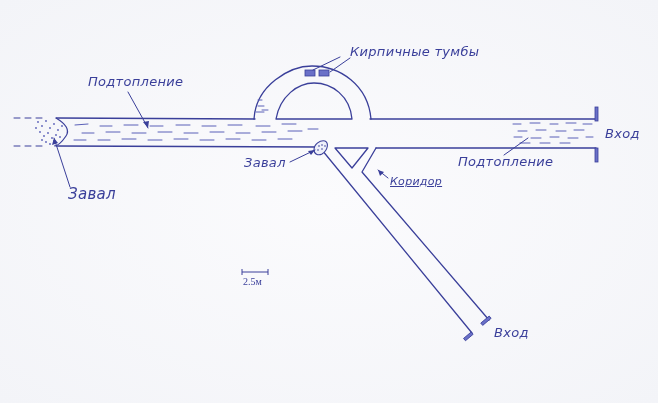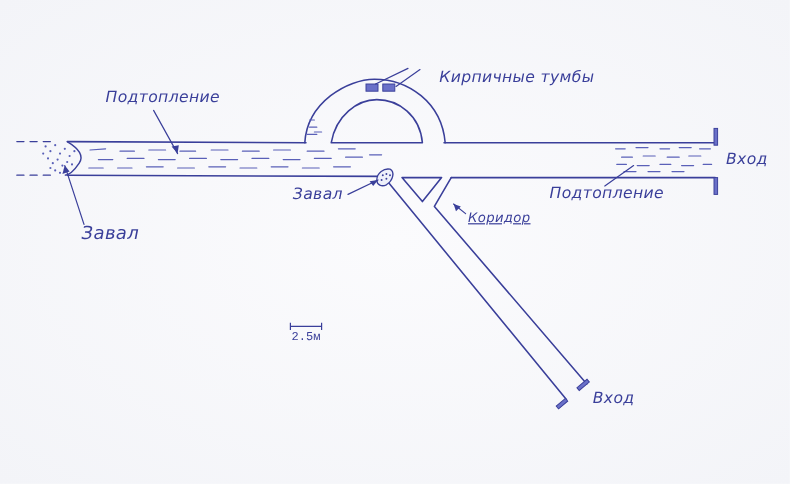--- a/index.html
+++ b/index.html
@@ -19,21 +19,21 @@
       font-family: "DejaVu Sans", sans-serif;
       font-style: italic;
       color: #3a3f9a;
       font-size: 11px;
       white-space: nowrap;
       letter-spacing: 0.3px;
     }
     .lbl.big { font-size: 13px; }
     .scale-lbl {
       position: absolute;
-      font-family: Liberation Mono, monospace;
+      font-family: Liberation Serif, serif;
       color: #3a3f9a;
       font-size: 10px;
     }
   </style>
 </head>
 <body>
 
 <div id="paper"></div>
 
 <svg id="map" width="658" height="403" viewBox="0 0 658 403" xmlns="http://www.w3.org/2000/svg">
@@ -146,19 +146,19 @@
 
   <g stroke="#3a3f9a" stroke-width="1">
     <path d="M242 272 L268 272"></path>
     <path d="M242 269 L242 275"></path>
     <path d="M268 269 L268 275"></path>
   </g>
 </svg>
 
 <div class="lbl big" style="left:88px; top:74px;">Подтопление</div>
 <div class="lbl big" style="left:68px; top:185px; font-size:15px;">Завал</div>
-<div class="lbl big" style="left:366px; top:44px;margin-top:13px;">Кирпичные тумбы</div>
+<div class="lbl big" style="left:350px; top:44px;">Кирпичные тумбы</div>
 <div class="lbl big" style="left:244px; top:155px;">Завал</div>
 <div class="lbl" style="left:390px; top:175px;text-decoration:underline;">Коридор</div>
 <div class="lbl big" style="left:458px; top:154px;">Подтопление</div>
 <div class="lbl big" style="left:605px; top:126px;">Вход</div>
 <div class="lbl big" style="left:494px; top:325px;">Вход</div>
 <div class="scale-lbl" style="left:243px; top:276px;">2.5м</div>
 
 </body></html>

